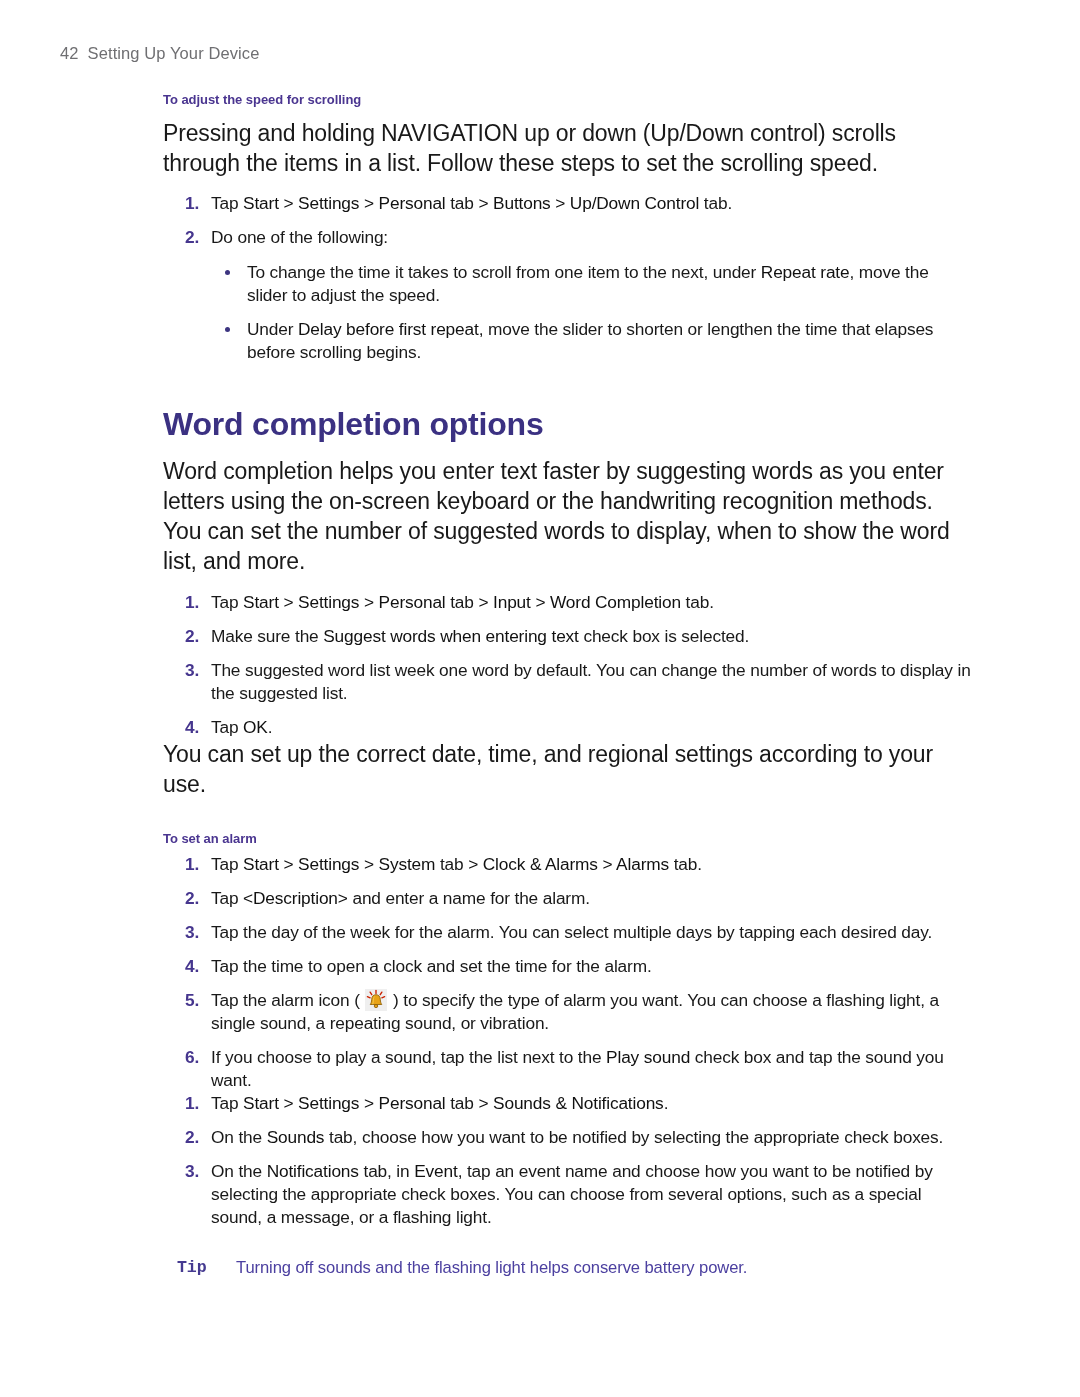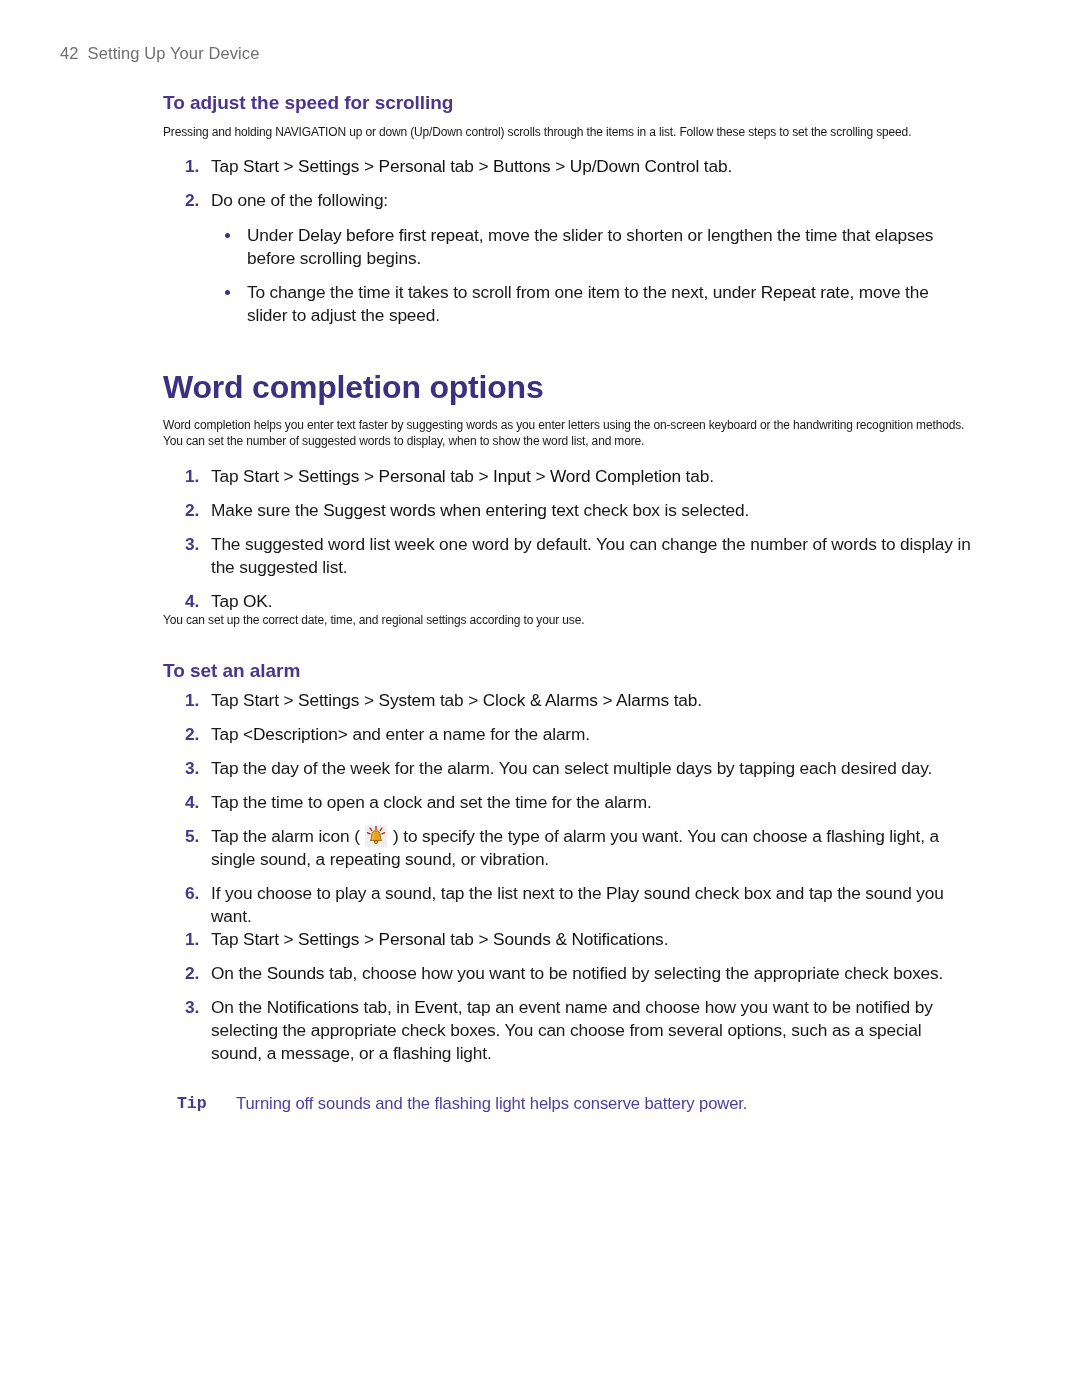--- a/index.html
+++ b/index.html
@@ -51,34 +51,34 @@
     font-weight: bold;
     color: #3b3182;
     margin: 0;
     padding: 0;
     letter-spacing: -0.2px;
     line-height: 1.15;
   }
   .section-title-wrap { margin-top: 36px; margin-bottom: 13px; }
 
   h2.sub-title {
-    font-size: 19px;
+    font-size: 13px;
     font-weight: bold;
     color: #4a3590;
     margin: 0;
     padding: 0;
     letter-spacing: -0.05px;
     line-height: 1.2;
   }
   .sub-title-wrap { margin-bottom: 10px; }
   .sub-title-wrap.tight { margin-bottom: 6px; }
 
   
   p.body-text {
-    font-size: 12px;
+    font-size: 23px;
     line-height: 1.31;
     margin: 0 0 6px 0;
     color: #191919;
     letter-spacing: -0.15px;
   }
 
   
   ol.steps {
     list-style: none;
     margin: 0;
@@ -187,25 +187,25 @@
         <span class="num">1.</span>
         <span>Tap <b>Start &gt; Settings &gt; Personal</b> tab <b>&gt; Buttons &gt; Up/Down Control</b> tab.</span>
       </li>
       <li style="margin-bottom:0;">
         <span class="num">2.</span>
         <span>Do one of the following:</span>
 
         <ul class="bullets">
           <li>
             <span class="dot"></span>
-            <span>Under <b>Delay before first repeat</b>, move the slider to shorten or lengthen the time that elapses before scrolling begins.</span>
+            <span>To change the time it takes to scroll from one item to the next, under <b>Repeat rate</b>, move the slider to adjust the speed.</span>
           </li>
           <li>
             <span class="dot"></span>
-            <span>To change the time it takes to scroll from one item to the next, under <b>Repeat rate</b>, move the slider to adjust the speed.</span>
+            <span>Under <b>Delay before first repeat</b>, move the slider to shorten or lengthen the time that elapses before scrolling begins.</span>
           </li>
         </ul>
       </li>
     </ol>
 
     <div class="section-title-wrap" style="margin-top:42px;">
       <h1 class="section-title">Word completion options</h1>
     </div>
     <p class="body-text">Word completion helps you enter text faster by suggesting words as you enter letters using the on-screen keyboard or the handwriting recognition methods. You can set the number of suggested words to display, when to show the word list, and more.</p>
 

